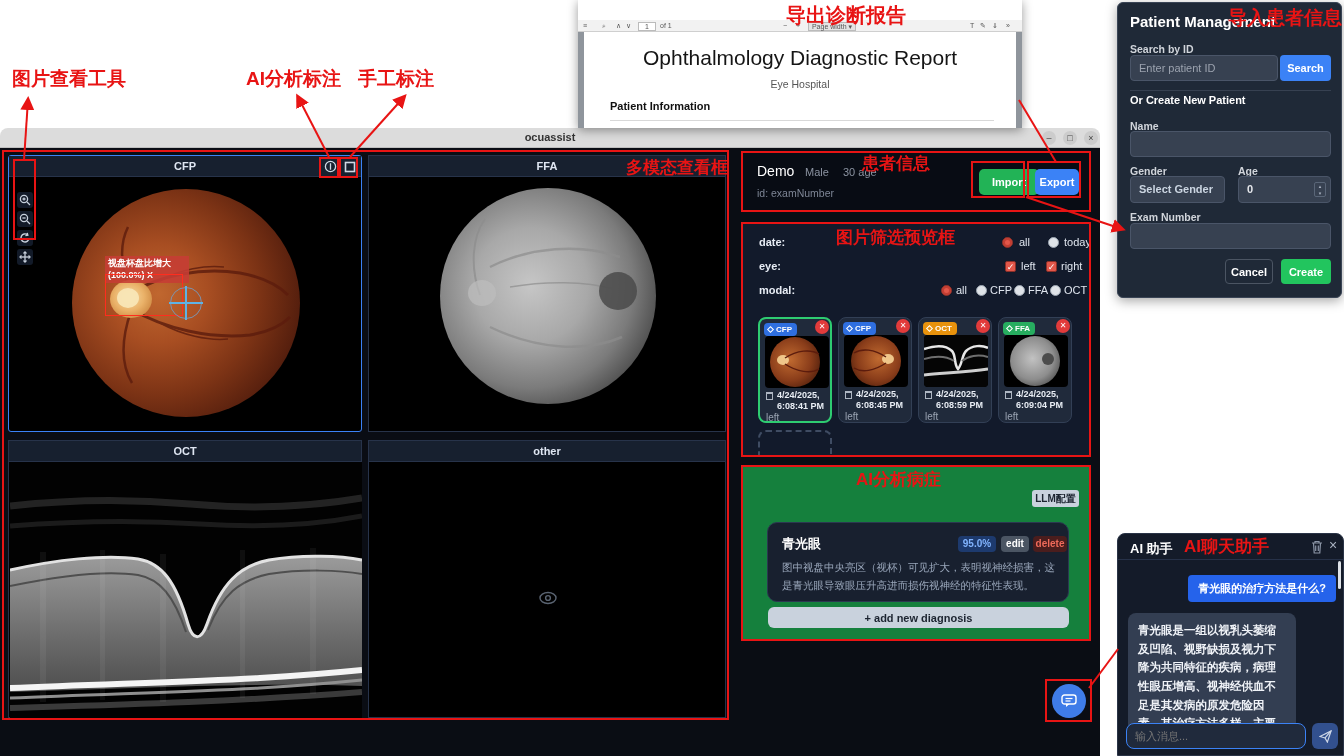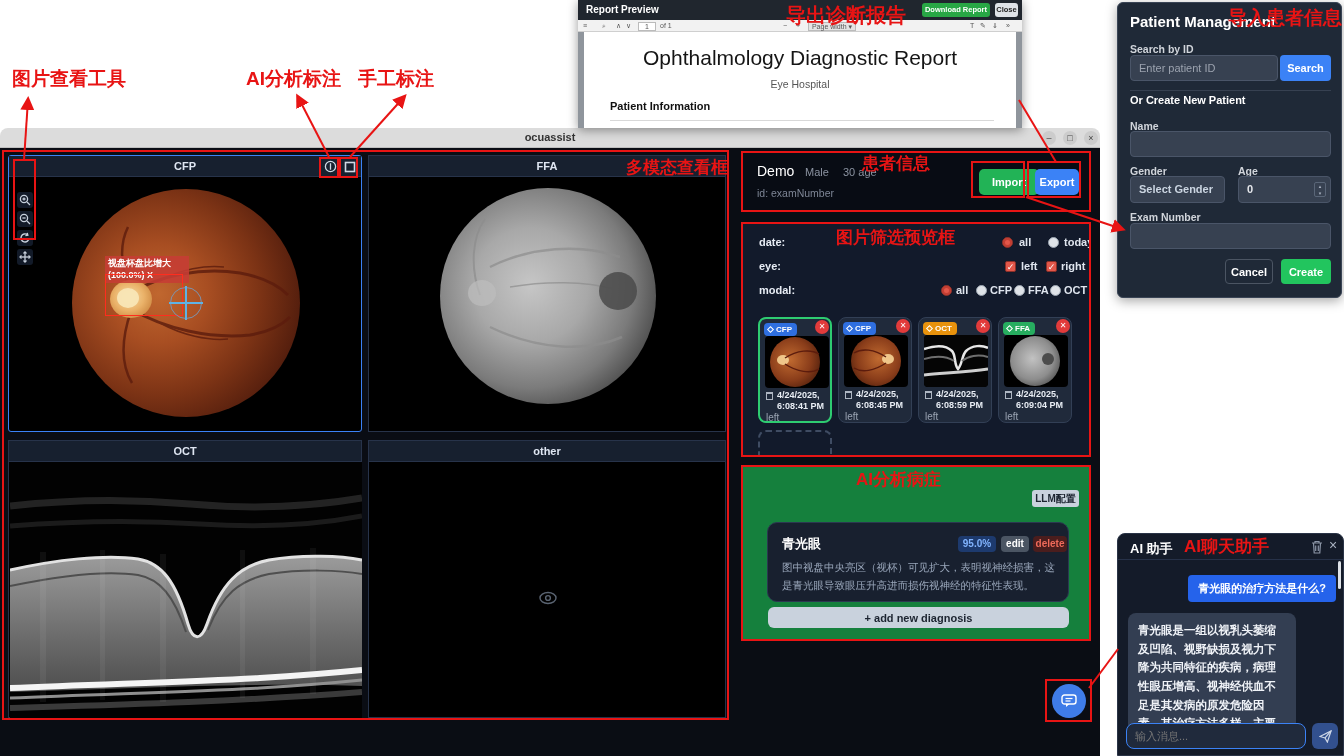--- a/index.html
+++ b/index.html
@@ -17,21 +17,21 @@
   .vpanel{position:absolute;background:#000;border:1px solid #27334a;}
   .vpanel.active{border:1.5px solid #3b82f6;border-radius:3px;}
   .vhead{position:absolute;left:0;top:0;right:0;height:21px;background:#17202f;border-bottom:1px solid #27334a;color:#dfe6f2;font-size:11px;font-weight:bold;display:flex;align-items:center;justify-content:center;}
   .hicon{position:absolute;top:3px;width:15px;height:15px;color:#cfd8e4;display:flex;align-items:center;justify-content:center;}
   .tbtn{position:absolute;width:16px;height:16px;background:#121a28;border-radius:3px;display:flex;align-items:center;justify-content:center;}
   .tbtn svg{stroke:#c7d0dc;}
 
   
   .card{position:absolute;border:2px solid #e81414;background:#0b1120;}
   .lbl{color:#e7ecf4;font-weight:bold;font-size:11px;position:absolute;}
-  .opt{color:#dfe5ee;font-size:11px;position:absolute;font-weight:bold;}
+  .opt{color:#dfe5ee;font-size:11px;position:absolute;font-weight:normal;}
   .radio{position:absolute;width:11px;height:11px;border-radius:50%;background:#dfe3e8;border:1px solid #9aa4b0;}
   .radio.sel{background:#e2574a;border:1px solid #8c2f28;box-shadow:inset 0 0 0 2px #c33e33;}
   .cbox{position:absolute;width:11px;height:11px;border-radius:2px;background:#e2574a;border:1px solid #8c2f28;color:#fff;font-size:9px;line-height:10px;text-align:center;font-weight:bold;}
   .thumb{position:absolute;width:74px;height:106px;background:#202a3b;border:1px solid #323f55;border-radius:8px;}
   .thumb.sel{border:2px solid #2ecc71;}
   .badge{position:absolute;left:4px;top:4px;height:13px;border-radius:4px;color:#fff;font-size:8px;font-weight:bold;padding:0 5px 0 12px;line-height:13px;}
   .badge .tagic{position:absolute;left:4px;top:4px;width:5px;height:5px;border:1px solid #fff;transform:rotate(45deg);}
   .tclose{position:absolute;right:1px;top:1px;width:14px;height:14px;border-radius:50%;background:#e23b3b;color:#fff;font-size:8px;line-height:14px;text-align:center;font-weight:bold;}
   .timg{position:absolute;left:5px;top:17px;width:64px;height:52px;border-radius:4px;overflow:hidden;background:#000;}
   .tdate{position:absolute;left:17px;color:#e8edf4;font-size:9px;font-weight:bold;}
@@ -356,25 +356,20 @@
           <rect x="1" y="1" width="14" height="9" rx="2.5" fill="none" stroke="#fff" stroke-width="1.4"></rect>
           <path d="M5,10 L5,13 L8.5,10" fill="#fff"></path>
           <line x1="4.5" y1="4.5" x2="11.5" y2="4.5" stroke="#fff" stroke-width="1.2"></line>
           <line x1="4.5" y1="7" x2="9.5" y2="7" stroke="#fff" stroke-width="1.2"></line>
         </svg>
       </div>
     </div>
   </div>
 
   <div class="report-window">
-    <div style="position:absolute;left:0;top:0;width:444px;height:20px;background:#20262e;">
-      <span style="position:absolute;left:8px;top:4px;color:#fff;font-size:10px;font-weight:bold;">Report Preview</span>
-      <span style="position:absolute;left:344px;top:3px;width:68px;height:14px;background:#28a745;border-radius:3px;color:#fff;font-size:7.5px;font-weight:bold;text-align:center;line-height:14px;">Download Report</span>
-      <span style="position:absolute;left:417px;top:3px;width:23px;height:14px;background:#dfe3e8;border-radius:3px;color:#222;font-size:7.5px;font-weight:bold;text-align:center;line-height:14px;">Close</span>
-    </div>
     <div style="position:absolute;left:0;top:20px;width:444px;height:12px;background:#f2f2f2;border-bottom:1px solid #cfcfcf;color:#555;font-size:7px;">
       <span style="position:absolute;left:5px;top:2px;">≡</span>
       <span style="position:absolute;left:24px;top:2px;">⌕</span>
       <span style="position:absolute;left:38px;top:2px;">∧</span>
       <span style="position:absolute;left:48px;top:2px;">∨</span>
       <span style="position:absolute;left:60px;top:1.5px;width:18px;height:9px;background:#fff;border:1px solid #bbb;text-align:center;">1</span>
       <span style="position:absolute;left:82px;top:2px;">of 1</span>
       <span style="position:absolute;left:205px;top:2px;">−</span>
       <span style="position:absolute;left:218px;top:2px;">+</span>
       <span style="position:absolute;left:230px;top:1.5px;width:48px;height:9px;background:#e4e4e4;border:1px solid #bbb;text-align:center;"><span>Page width</span> <span>▾</span></span>

